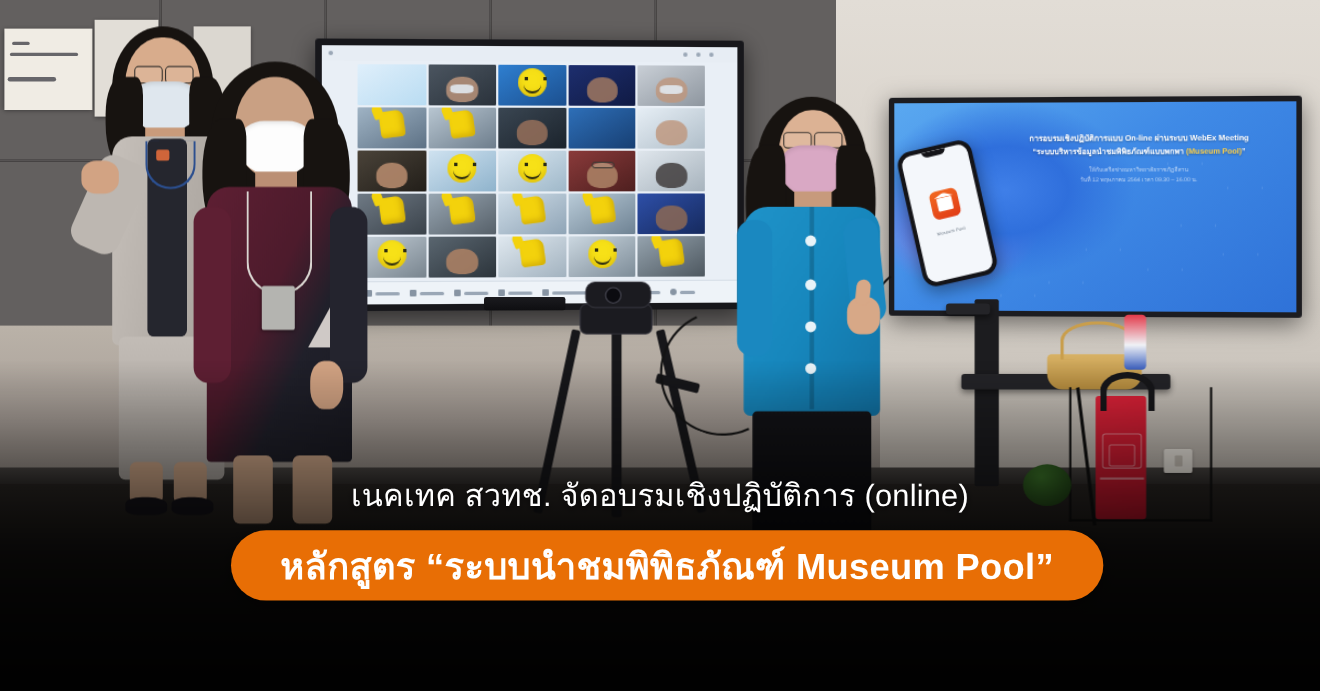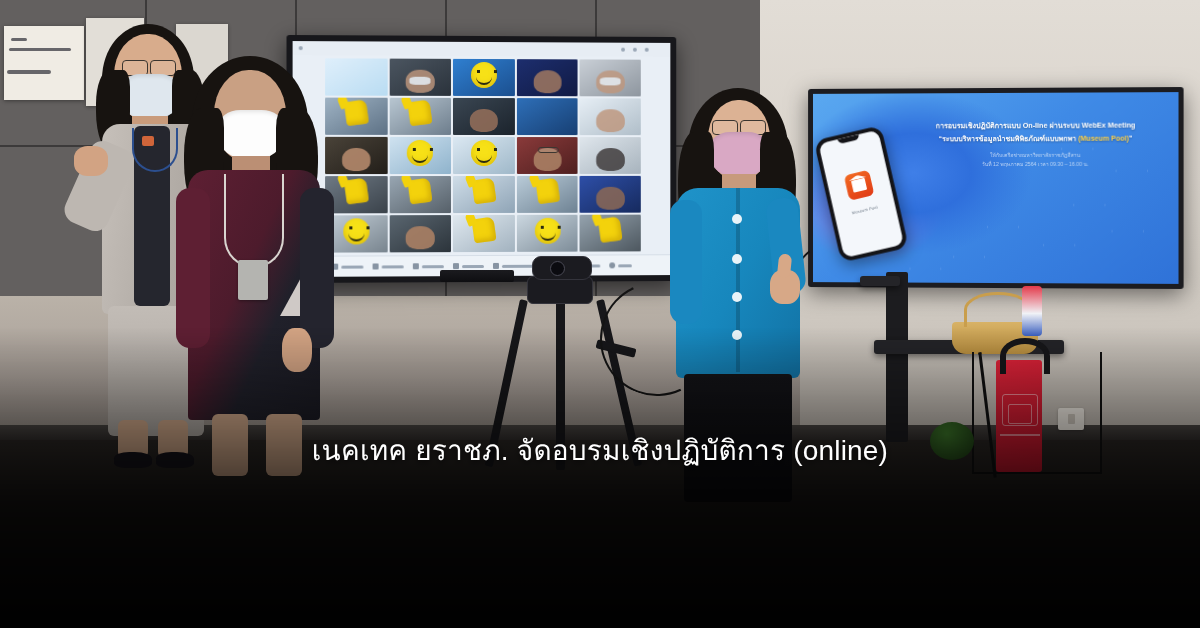--- a/index.html
+++ b/index.html
@@ -526,17 +526,20 @@
     <div style="position:absolute;left:80px;top:242px;width:10px;height:10px;background:#e9f3f8;border-radius:50%;"></div>
     <div class="arm" style="left:18px;top:112px;width:32px;height:124px;background:#1a88c0;"></div>
     <div class="arm" style="left:118px;top:110px;width:32px;height:96px;background:#1a88c0;transform:rotate(-6deg);"></div>
     <div class="hand" style="left:118px;top:182px;width:30px;height:34px;border-radius:40%;background:#d7a887;"></div>
     <div style="position:absolute;left:126px;top:166px;width:13px;height:24px;background:#d7a887;border-radius:7px;transform:rotate(6deg);"></div>
     <div style="position:absolute;left:32px;top:286px;width:108px;height:128px;background:linear-gradient(180deg,#141418,#0b0b0e);border-radius:4px;"></div>
   </div>
 
   <div class="scrim"></div>
 
-  <div class="cap cap-top">เนคเทค ยราชภ. จัดอบรมเชิงปฏิบัติการ (online)</div>
-
+  <div class="cap cap-top">เนคเทค สวทช. จัดอบรมเชิงปฏิบัติการ (online)</div>
+
+  <div class="banner">
+    <span class="banner-txt">หลักสูตร “ระบบนำชมพิพิธภัณฑ์ Museum Pool”</span>
+  </div>
 
 
 </div>
 
 </body></html>

